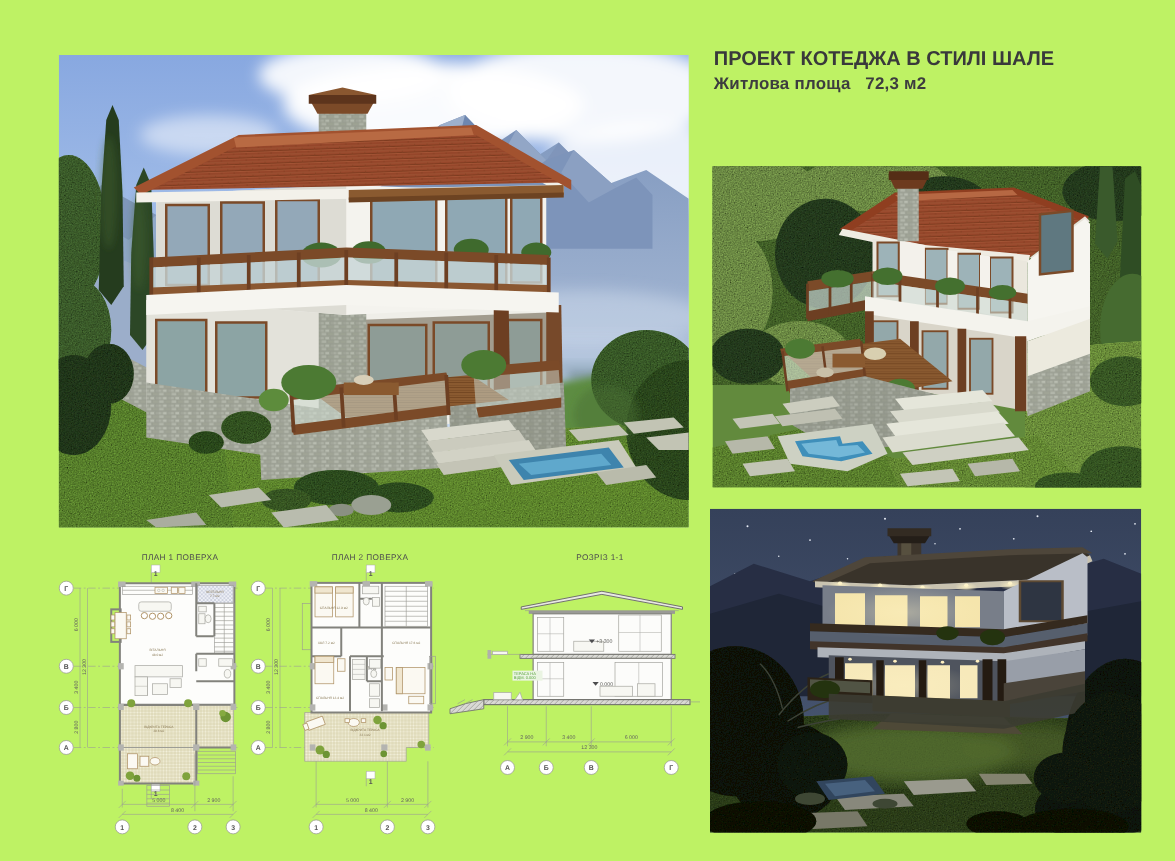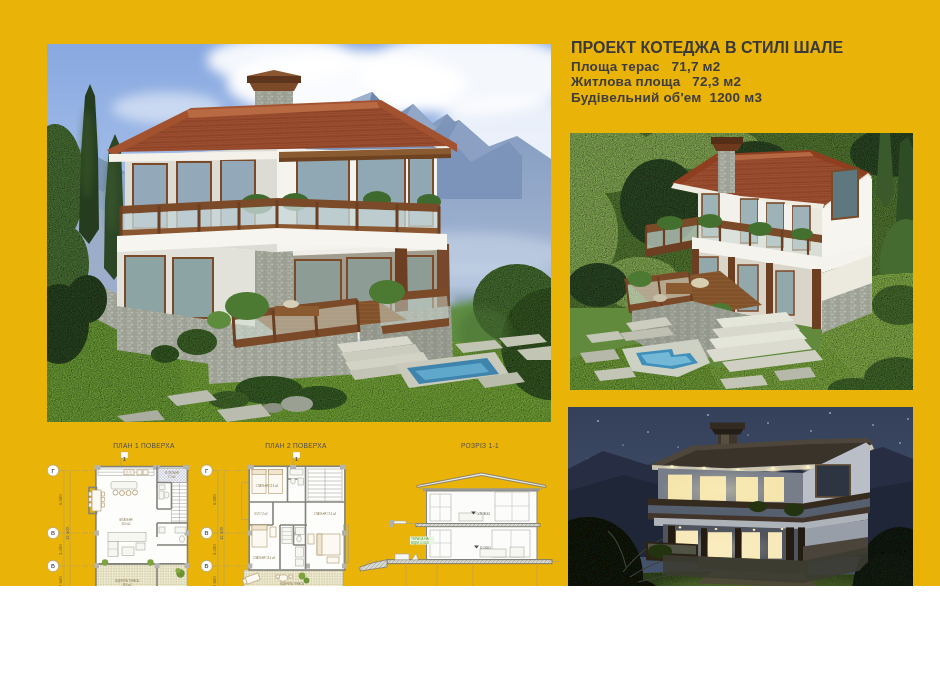--- a/index.html
+++ b/index.html
@@ -1,16 +1,16 @@
 <!DOCTYPE html>
 <html><head>
 <meta charset="utf-8">
 <style>
 html,body{margin:0;padding:0;background:#fff}
-.page{position:relative;width:940px;height:586px;background:#eab308;font-family:"Liberation Sans",sans-serif;overflow:hidden}
+.page{position:relative;width:940px;height:689px;background:#bef264;font-family:"Liberation Sans",sans-serif;overflow:hidden}
 .abs{position:absolute}
 .hdr{color:#3d3d3f;line-height:15.2px;font-size:13.5px;font-weight:bold;letter-spacing:0.2px}
 .hdr h1{font-size:16px;margin:0 0 4px 0;letter-spacing:0px;color:#39393b}
 </style>
 </head>
 <body>
 <div class="page">
 
 <svg class="abs" style="left:47px;top:44px" width="504" height="378" viewBox="0 0 504 378">
 <defs>
@@ -358,25 +358,23 @@
 <path d="M170 366 L214 360 L224 372 L180 378 Z"></path>
 <path d="M70 372 L110 366 L118 376 L78 378 Z" fill="#aaad9f"></path>
 </g>
 </svg>
 
 <div class="abs hdr" style="left:571px;top:40px;width:350px">
 
 <h1>ПРОЕКТ КОТЕДЖА В СТИЛІ ШАЛЕ</h1>
 
 
-<div>Площа терас&nbsp;&nbsp; 71,7 м2</div>
 
 <div>Житлова площа&nbsp;&nbsp; 72,3 м2</div>
 
-<div>Будівельний об'ем&nbsp; 1200 м3</div>
 </div>
 
 <svg class="abs" style="left:570px;top:133px" width="343" height="257" viewBox="0 0 343 257">
 <defs>
 <linearGradient id="lawn2" x1="0" y1="0" x2="0" y2="1">
 <stop offset="0" stop-color="#9ac455"></stop>
           <stop offset="1" stop-color="#78ab3e"></stop>
 </linearGradient>
 </defs>
 

